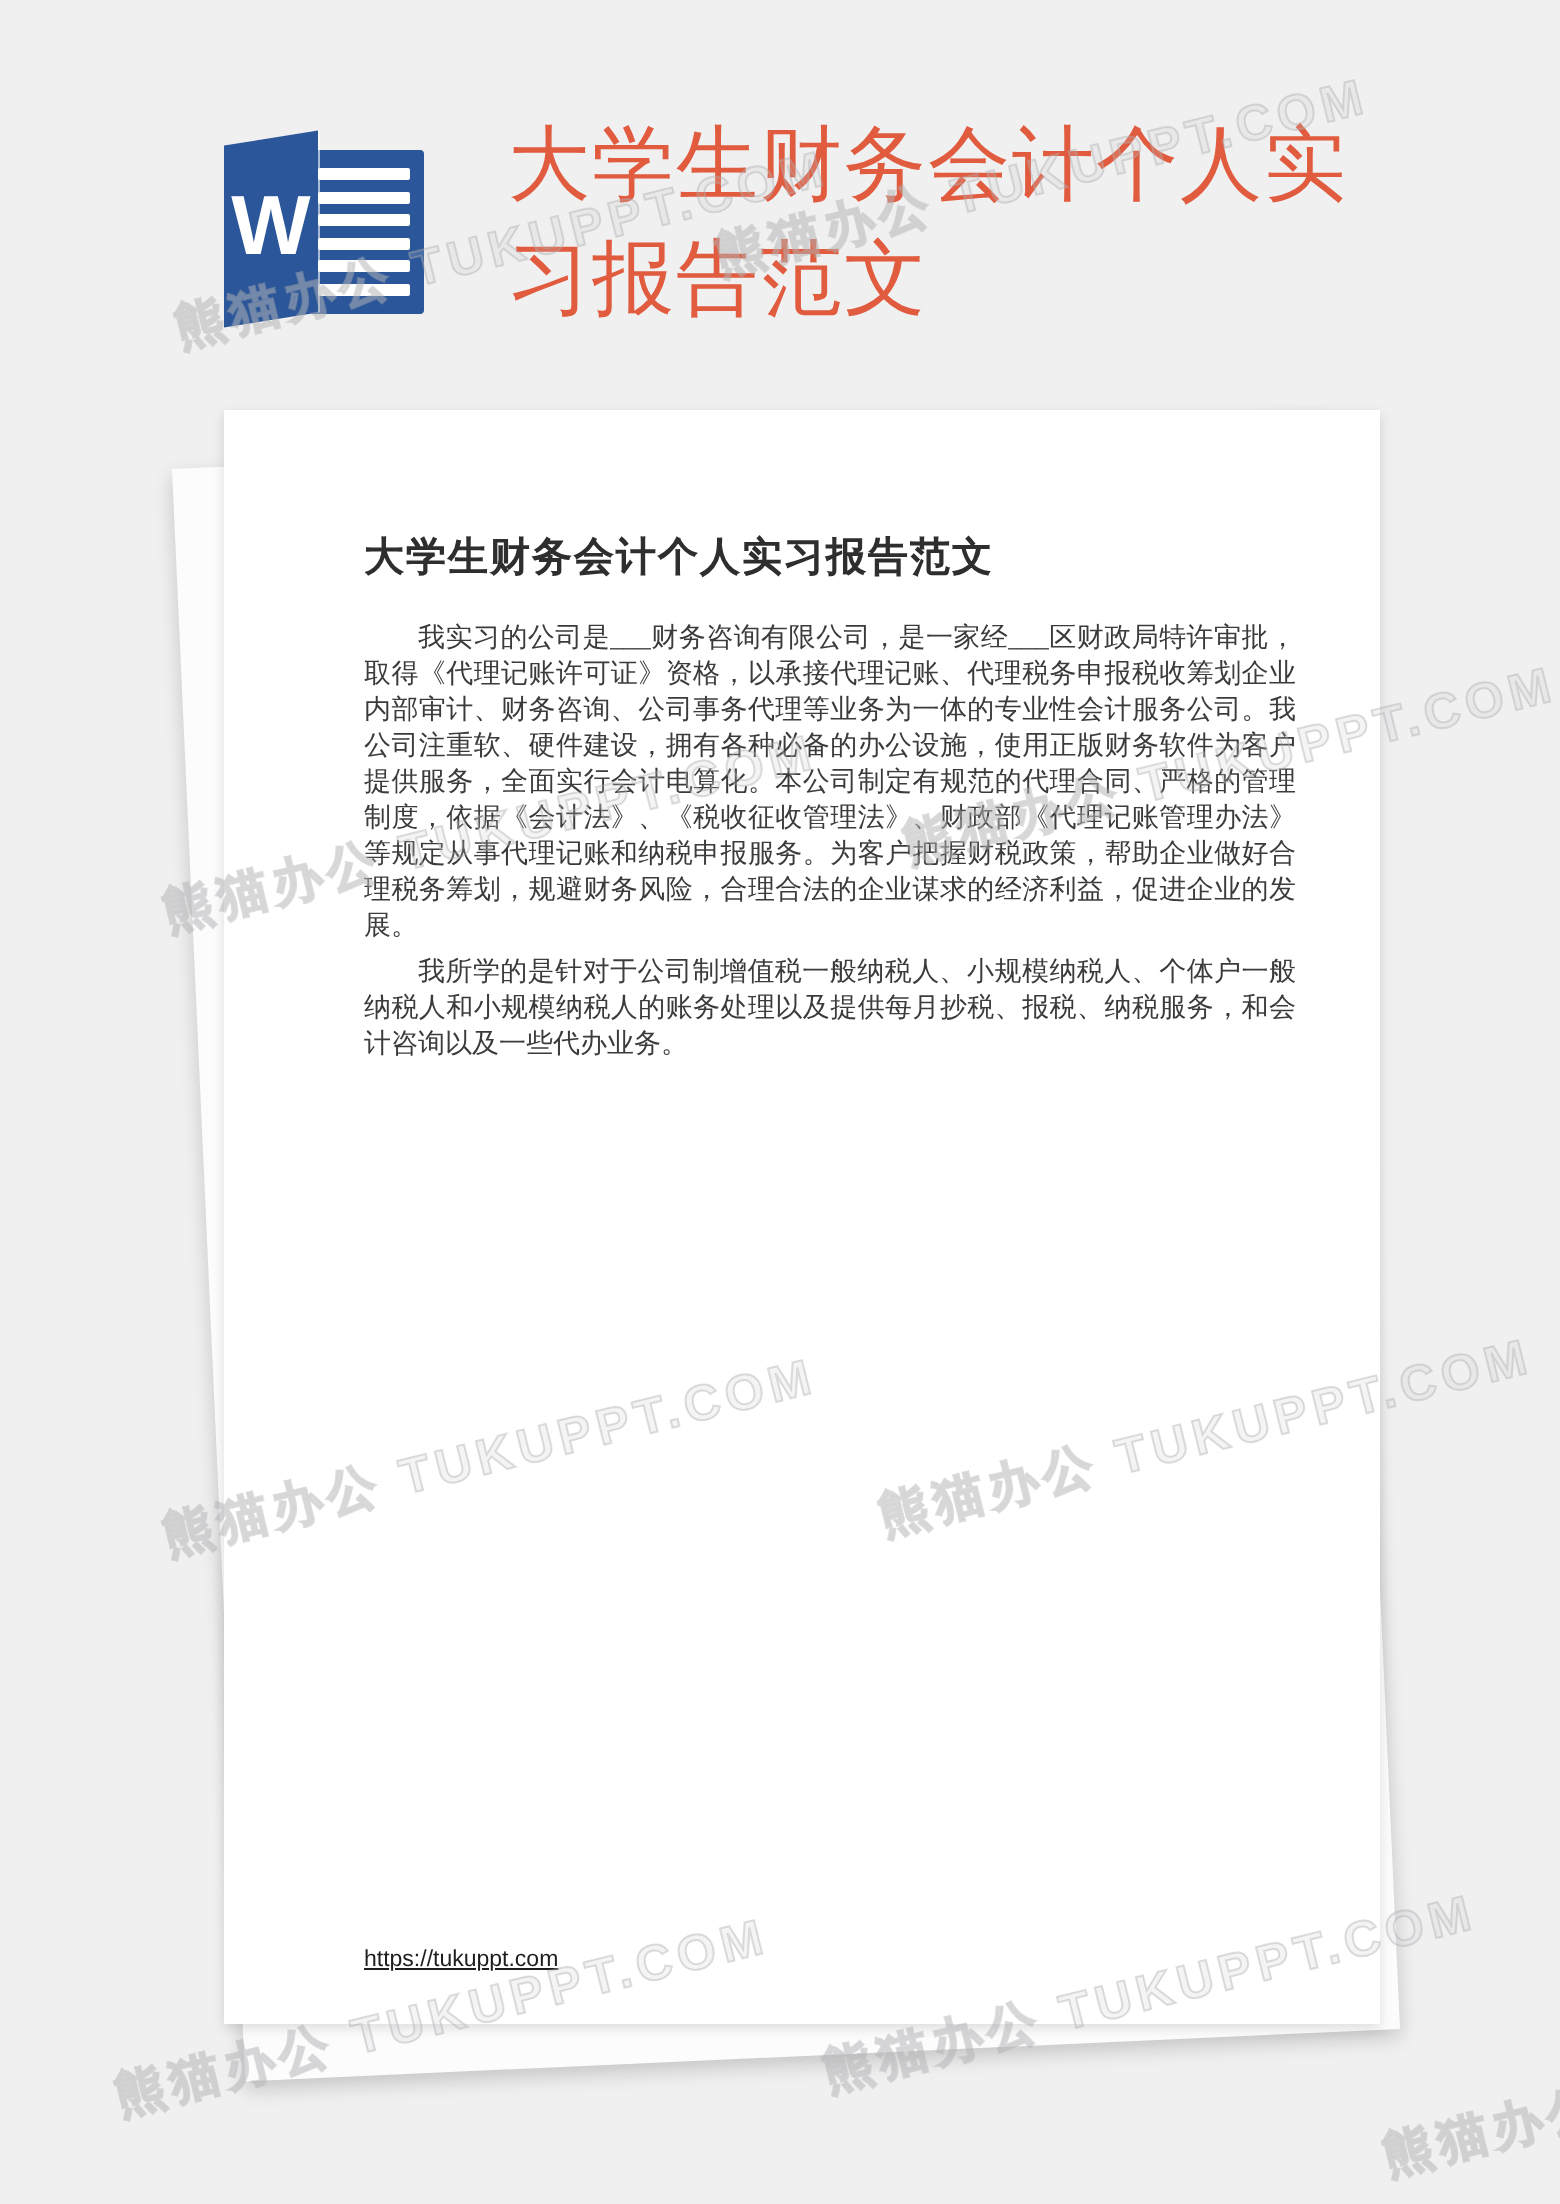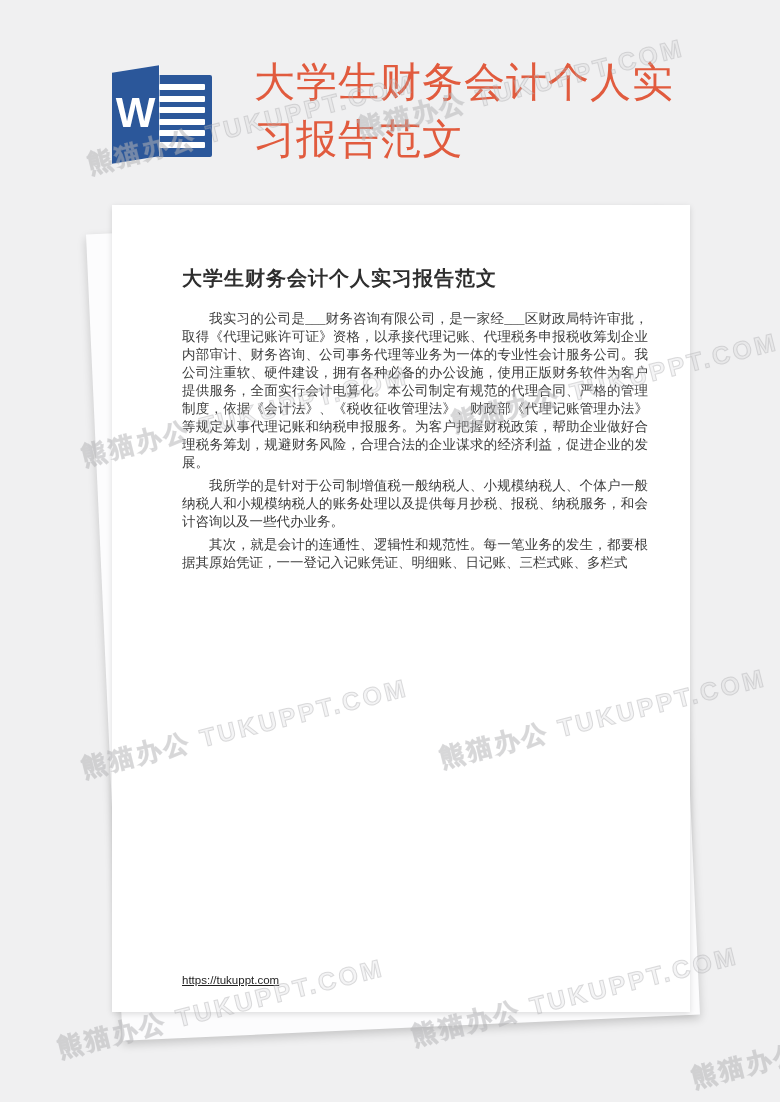--- a/index.html
+++ b/index.html
@@ -102,18 +102,17 @@
     </div>
     <h1 class="page-title">大学生财务会计个人实习报告范文</h1>
   </div>
 
   <div class="paper-stack">
     <div class="paper-back"></div>
     <div class="paper">
       <h2 class="doc-title">大学生财务会计个人实习报告范文</h2>
       <p class="doc-paragraph">我实习的公司是___财务咨询有限公司，是一家经___区财政局特许审批，取得《代理记账许可证》资格，以承接代理记账、代理税务申报税收筹划企业内部审计、财务咨询、公司事务代理等业务为一体的专业性会计服务公司。我公司注重软、硬件建设，拥有各种必备的办公设施，使用正版财务软件为客户提供服务，全面实行会计电算化。本公司制定有规范的代理合同、严格的管理制度，依据《会计法》、《税收征收管理法》、财政部《代理记账管理办法》等规定从事代理记账和纳税申报服务。为客户把握财税政策，帮助企业做好合理税务筹划，规避财务风险，合理合法的企业谋求的经济利益，促进企业的发展。</p>
       <p class="doc-paragraph">我所学的是针对于公司制增值税一般纳税人、小规模纳税人、个体户一般纳税人和小规模纳税人的账务处理以及提供每月抄税、报税、纳税服务，和会计咨询以及一些代办业务。</p>
-      <p class="doc-paragraph">其次，就是会计的连通性、逻辑性和规范性。每一笔业务的发生，都要根据其原始凭证，一一登记入记账凭证、明细账、日记账、三栏式账、多栏式</p>
       <div class="doc-footer">https://tukuppt.com</div>
     </div>
   </div>
 
 </div>
 
 </body></html>

